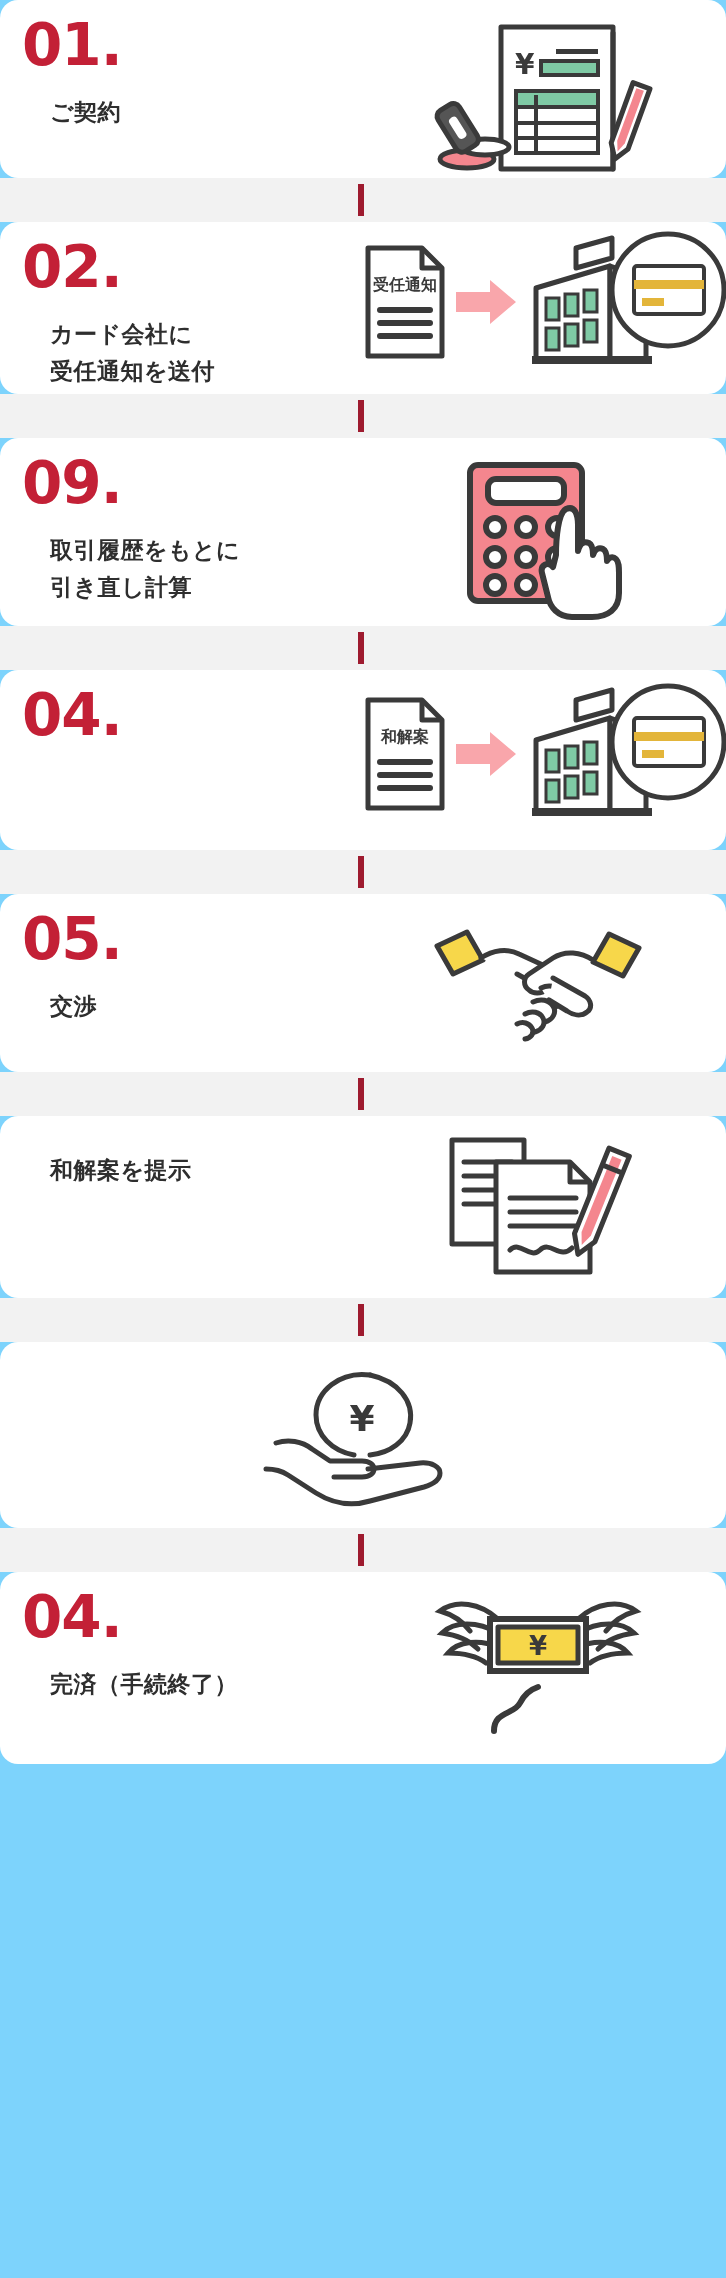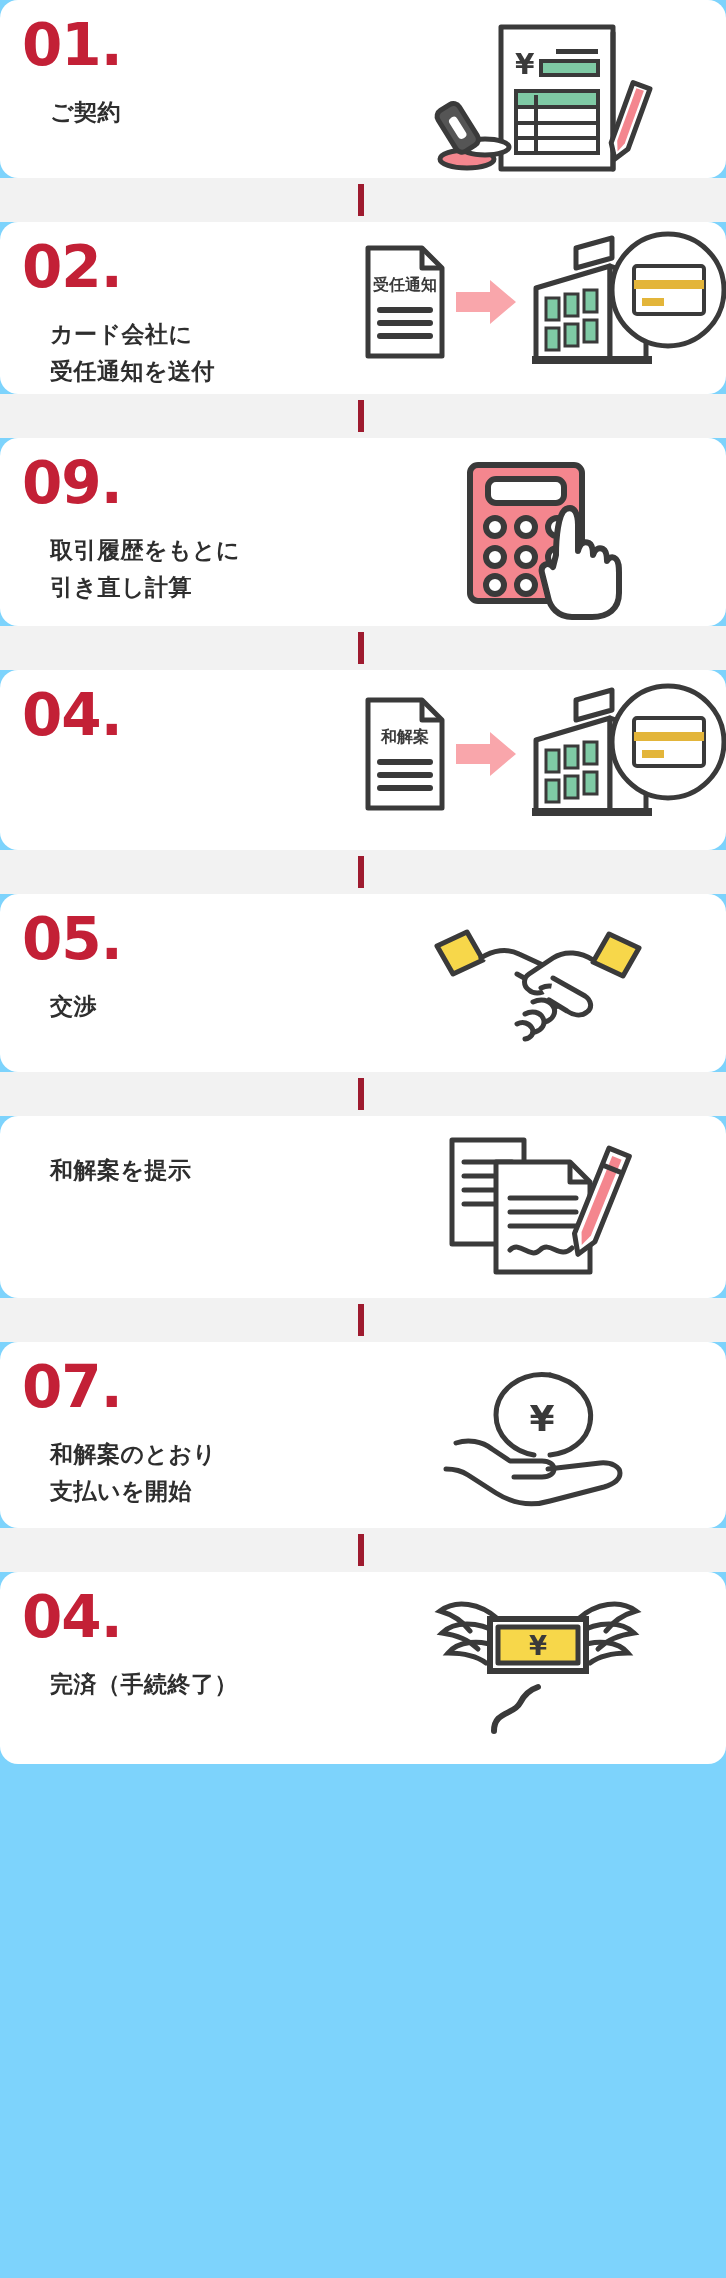--- a/index.html
+++ b/index.html
@@ -325,25 +325,20 @@
         </g>
       </svg>
     </div>
   </section>
 
   <div class="connector">
       <i></i>
     </div>
 
   <section class="step" style="height:186px">
-    <div class="step-body">
-      <div class="step-num">07.</div>
-      <div class="step-label">和解案のとおり
-支払いを開始</div>
-    </div>
     <div class="step-art">
       <svg width="200" height="140" viewBox="0 0 200 140">
         <path d="M112 10 C82 6 58 26 58 50 C58 70 74 86 96 90" fill="none" stroke="#3a3a3a" stroke-width="5" stroke-linecap="round"></path>
         <path d="M112 10 C140 16 156 36 152 58 C149 76 132 88 112 90" fill="none" stroke="#3a3a3a" stroke-width="5" stroke-linecap="round"></path>
         <text x="104" y="66" text-anchor="middle" font-family="'DejaVu Sans','Liberation Sans',sans-serif" font-size="36" font-weight="700" fill="#3a3a3a">¥</text>
         <g fill="none" stroke="#3a3a3a" stroke-width="5" stroke-linecap="round" stroke-linejoin="round">
           <path d="M18 78 C30 74 44 76 54 84 L72 96 L104 96 C112 96 116 100 116 104 C116 108 112 112 104 112 L76 112"></path>
           <path d="M110 104 L162 98 C174 97 182 102 182 108 C182 114 176 119 166 122 L112 136 C92 142 74 138 58 128 L30 110 C24 106 16 104 8 104"></path>
         </g>
       </svg>

